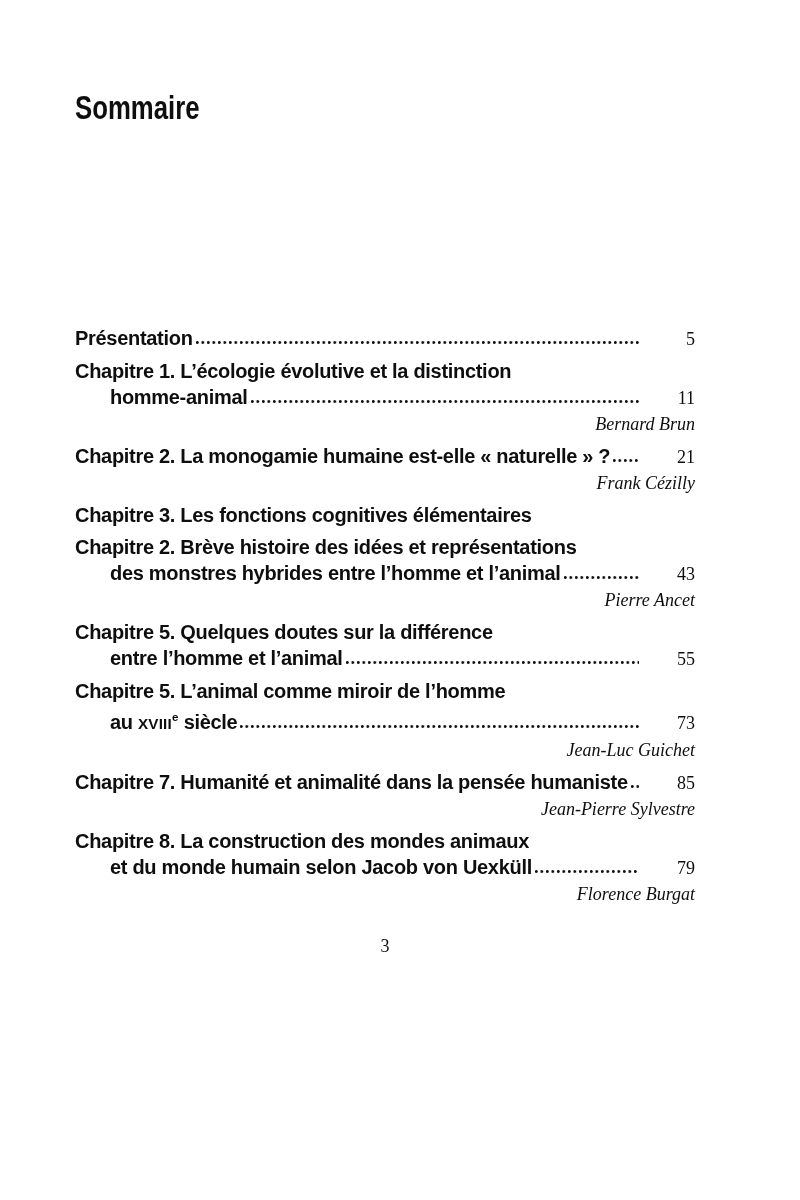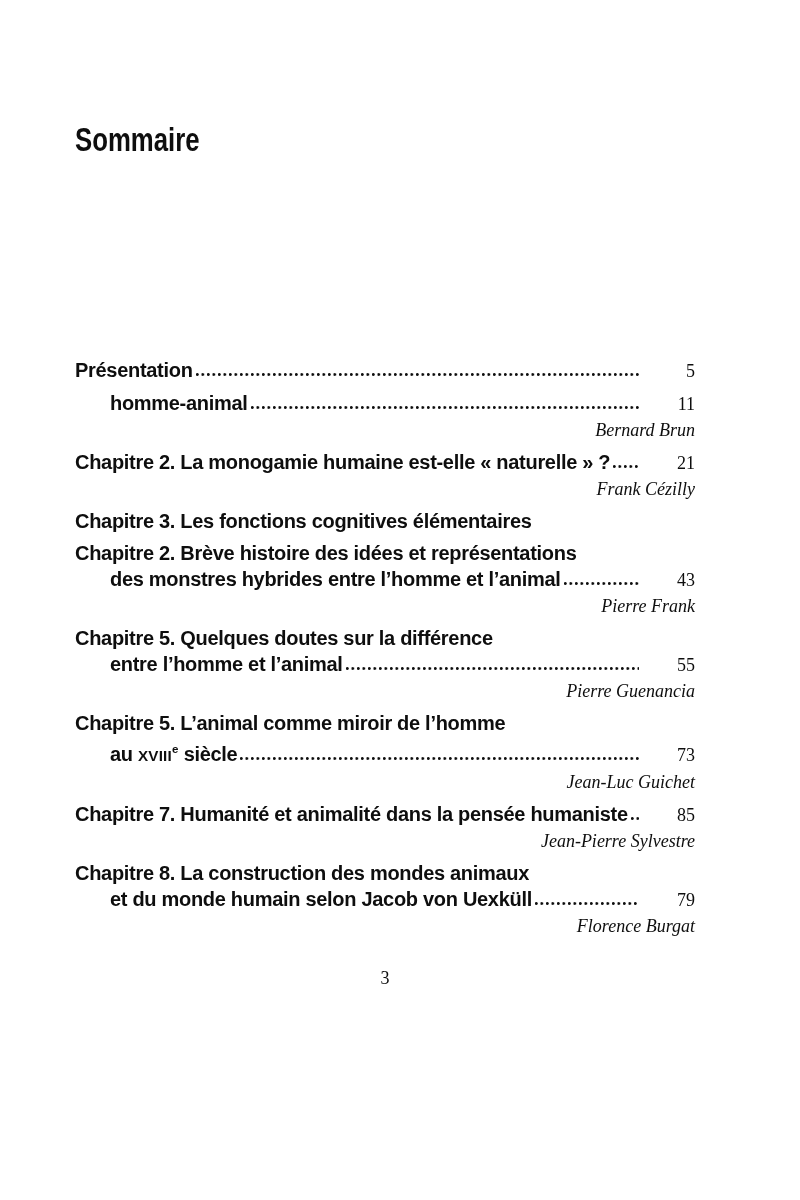--- a/index.html
+++ b/index.html
@@ -13,21 +13,21 @@
     overflow: hidden;
     color: #0e0e0e;
     font-family: "Liberation Sans", sans-serif;
   }
   .content {
     width: 620px;
     margin-left: 75px;
   }
   h1.page-title {
     margin: 0;
-    padding-top: 120px;
+    padding-top: 88px;
     font-size: 33px;
     line-height: 40px;
     font-weight: 700;
     letter-spacing: 0;
   }
   h1.page-title .squeeze {
     display: inline-block;
     transform: scaleX(0.78);
     transform-origin: left center;
     white-space: nowrap;
@@ -108,20 +108,23 @@
 
   <div class="toc" id="toc">
       <div class="entry">
         <div class="tline">
           <span class="ttext">Présentation</span>
           <span class="leader"></span>
           <span class="pagenum">5</span>
         </div>
       </div>
       <div class="entry">
+        <div class="tline">
+          <span class="ttext">Chapitre 1. L’écologie évolutive et la distinction</span>
+        </div>
         <div class="tline indent">
           <span class="ttext">homme-animal</span>
           <span class="leader"></span>
           <span class="pagenum">11</span>
         </div>
         <div class="author">Bernard Brun</div>
       </div>
       <div class="entry">
         <div class="tline">
           <span class="ttext">Chapitre 2. La monogamie humaine est-elle « naturelle » ?</span>
@@ -137,32 +140,31 @@
       </div>
       <div class="entry">
         <div class="tline">
           <span class="ttext">Chapitre 2. Brève histoire des idées et représentations</span>
         </div>
         <div class="tline indent">
           <span class="ttext">des monstres hybrides entre l’homme et l’animal</span>
           <span class="leader"></span>
           <span class="pagenum">43</span>
         </div>
-        <div class="author">Pierre Frank</div>
+        <div class="author">Pierre Ancet</div>
       </div>
       <div class="entry">
         <div class="tline">
           <span class="ttext">Chapitre 5. Quelques doutes sur la différence</span>
         </div>
         <div class="tline indent">
           <span class="ttext">entre l’homme et l’animal</span>
           <span class="leader"></span>
           <span class="pagenum">55</span>
         </div>
-        <div class="author">Pierre Guenancia</div>
       </div>
       <div class="entry">
         <div class="tline">
           <span class="ttext">Chapitre 5. L’animal comme miroir de l’homme</span>
         </div>
         <div class="tline indent">
           <span class="ttext"><span>au </span><span class="smallcaps">XVIII</span><span class="sup">e</span><span> siècle</span></span>
           <span class="leader"></span>
           <span class="pagenum">73</span>
         </div>

